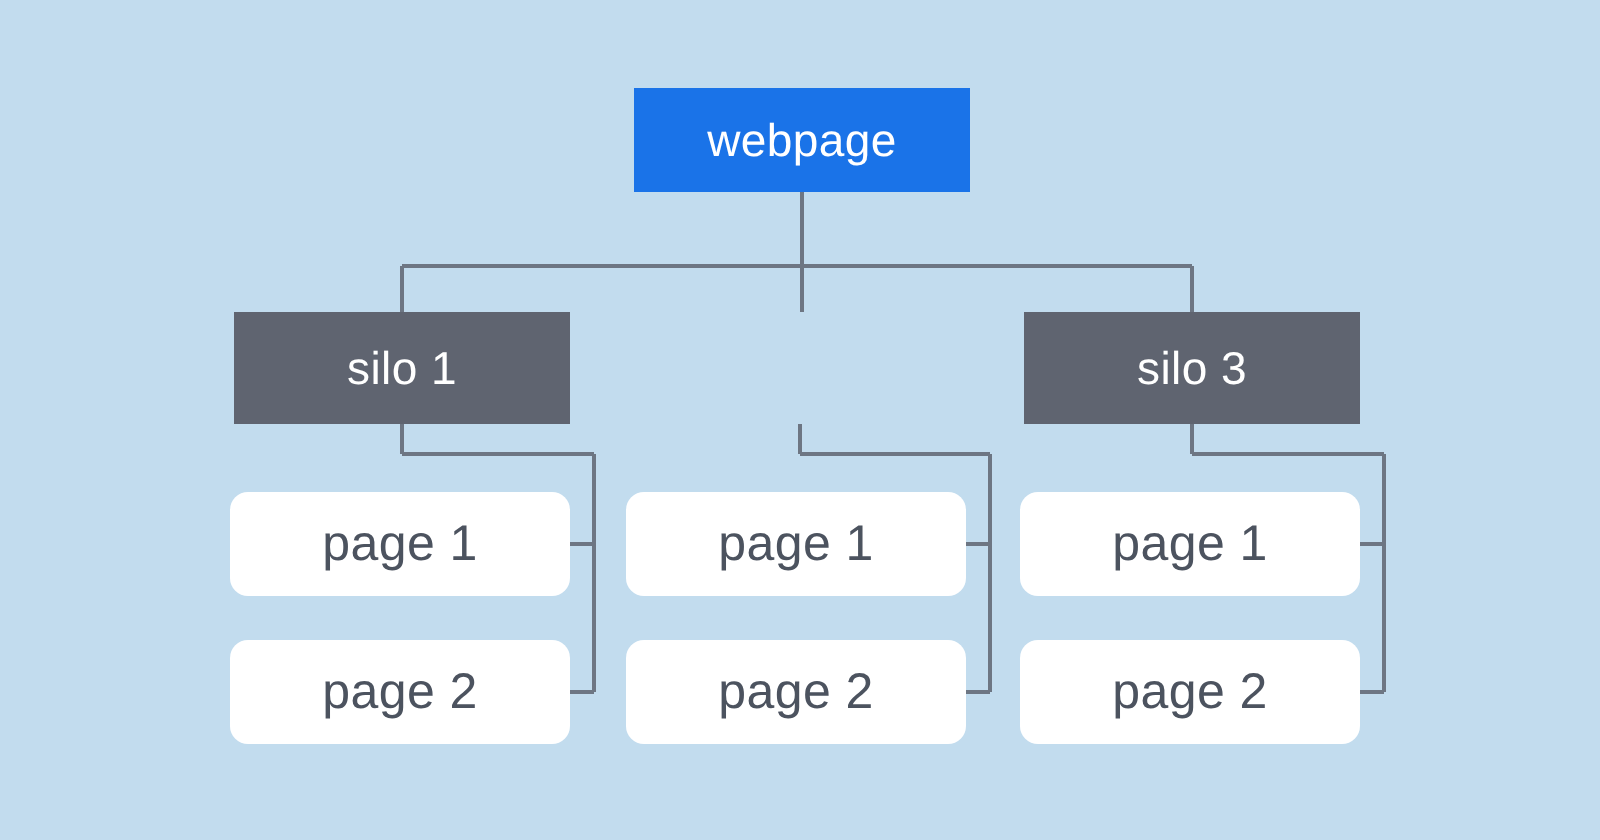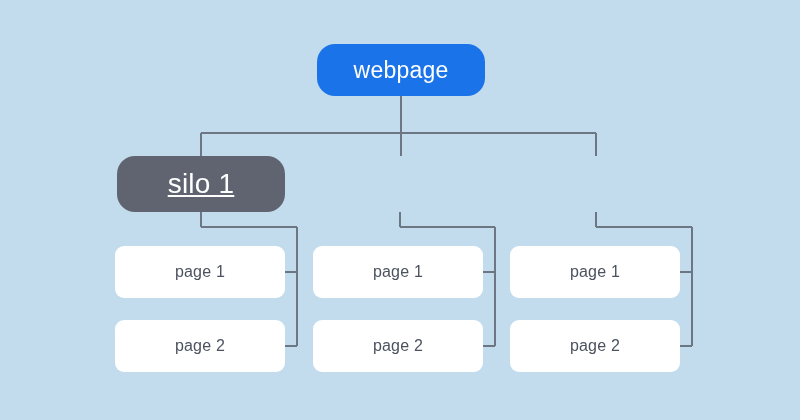--- a/index.html
+++ b/index.html
@@ -26,40 +26,39 @@
     width: 800px;
     height: 420px;
     pointer-events: none;
   }
   .node {
     position: absolute;
     box-sizing: border-box;
     display: flex;
     align-items: center;
     justify-content: center;
-    border-radius: 18px;
+    border-radius: 0;
     white-space: nowrap;
   }
   .node-root {
     background: #1a73e8;
     color: #ffffff;
     font-size: 23px;
     letter-spacing: 0.2px;
   }
   .node-silo {
     background: #5f6470;
     color: #ffffff;
-    font-size: 28px;
+    font-size: 23px;
     letter-spacing: 0.2px;
-    text-decoration: underline;
   }
   .node-page {
     background: #ffffff;
     color: #4c535f;
-    font-size: 16px;
+    font-size: 25px;
     letter-spacing: 0.2px;
     border-radius: 9px;
   }
 </style>
 </head>
 <body>
 
 <div id="canvas" style="background: rgb(194, 220, 238);">
 
   <svg id="wires" viewBox="0 0 800 420" width="800" height="420" xmlns="http://www.w3.org/2000/svg">
@@ -84,20 +83,23 @@
       <line x1="692" y1="346" x2="680" y2="346" stroke="#6d7683" stroke-width="1.6" shape-rendering="crispEdges"></line>
     </svg>
 
   <div class="node node-root" style="left: 317px; top: 44px; width: 168px; height: 52px; background: rgb(26, 115, 232); color: rgb(255, 255, 255);">
     <span>webpage</span>
   </div>
 
   <div class="node node-silo" style="left: 117px; top: 156px; width: 168px; height: 56px; background: rgb(95, 100, 112); color: rgb(255, 255, 255);">
     <span>silo 1</span>
   </div>
+  <div class="node node-silo" style="left: 512px; top: 156px; width: 168px; height: 56px; background: rgb(95, 100, 112); color: rgb(255, 255, 255);">
+    <span>silo 3</span>
+  </div>
 
   <div class="node node-page" style="left: 115px; top: 246px; width: 170px; height: 52px; background: rgb(255, 255, 255); color: rgb(76, 83, 95);">
     <span>page 1</span>
   </div>
   <div class="node node-page" style="left: 115px; top: 320px; width: 170px; height: 52px; background: rgb(255, 255, 255); color: rgb(76, 83, 95);">
     <span>page 2</span>
   </div>
 
   <div class="node node-page" style="left: 313px; top: 246px; width: 170px; height: 52px; background: rgb(255, 255, 255); color: rgb(76, 83, 95);">
     <span>page 1</span>

